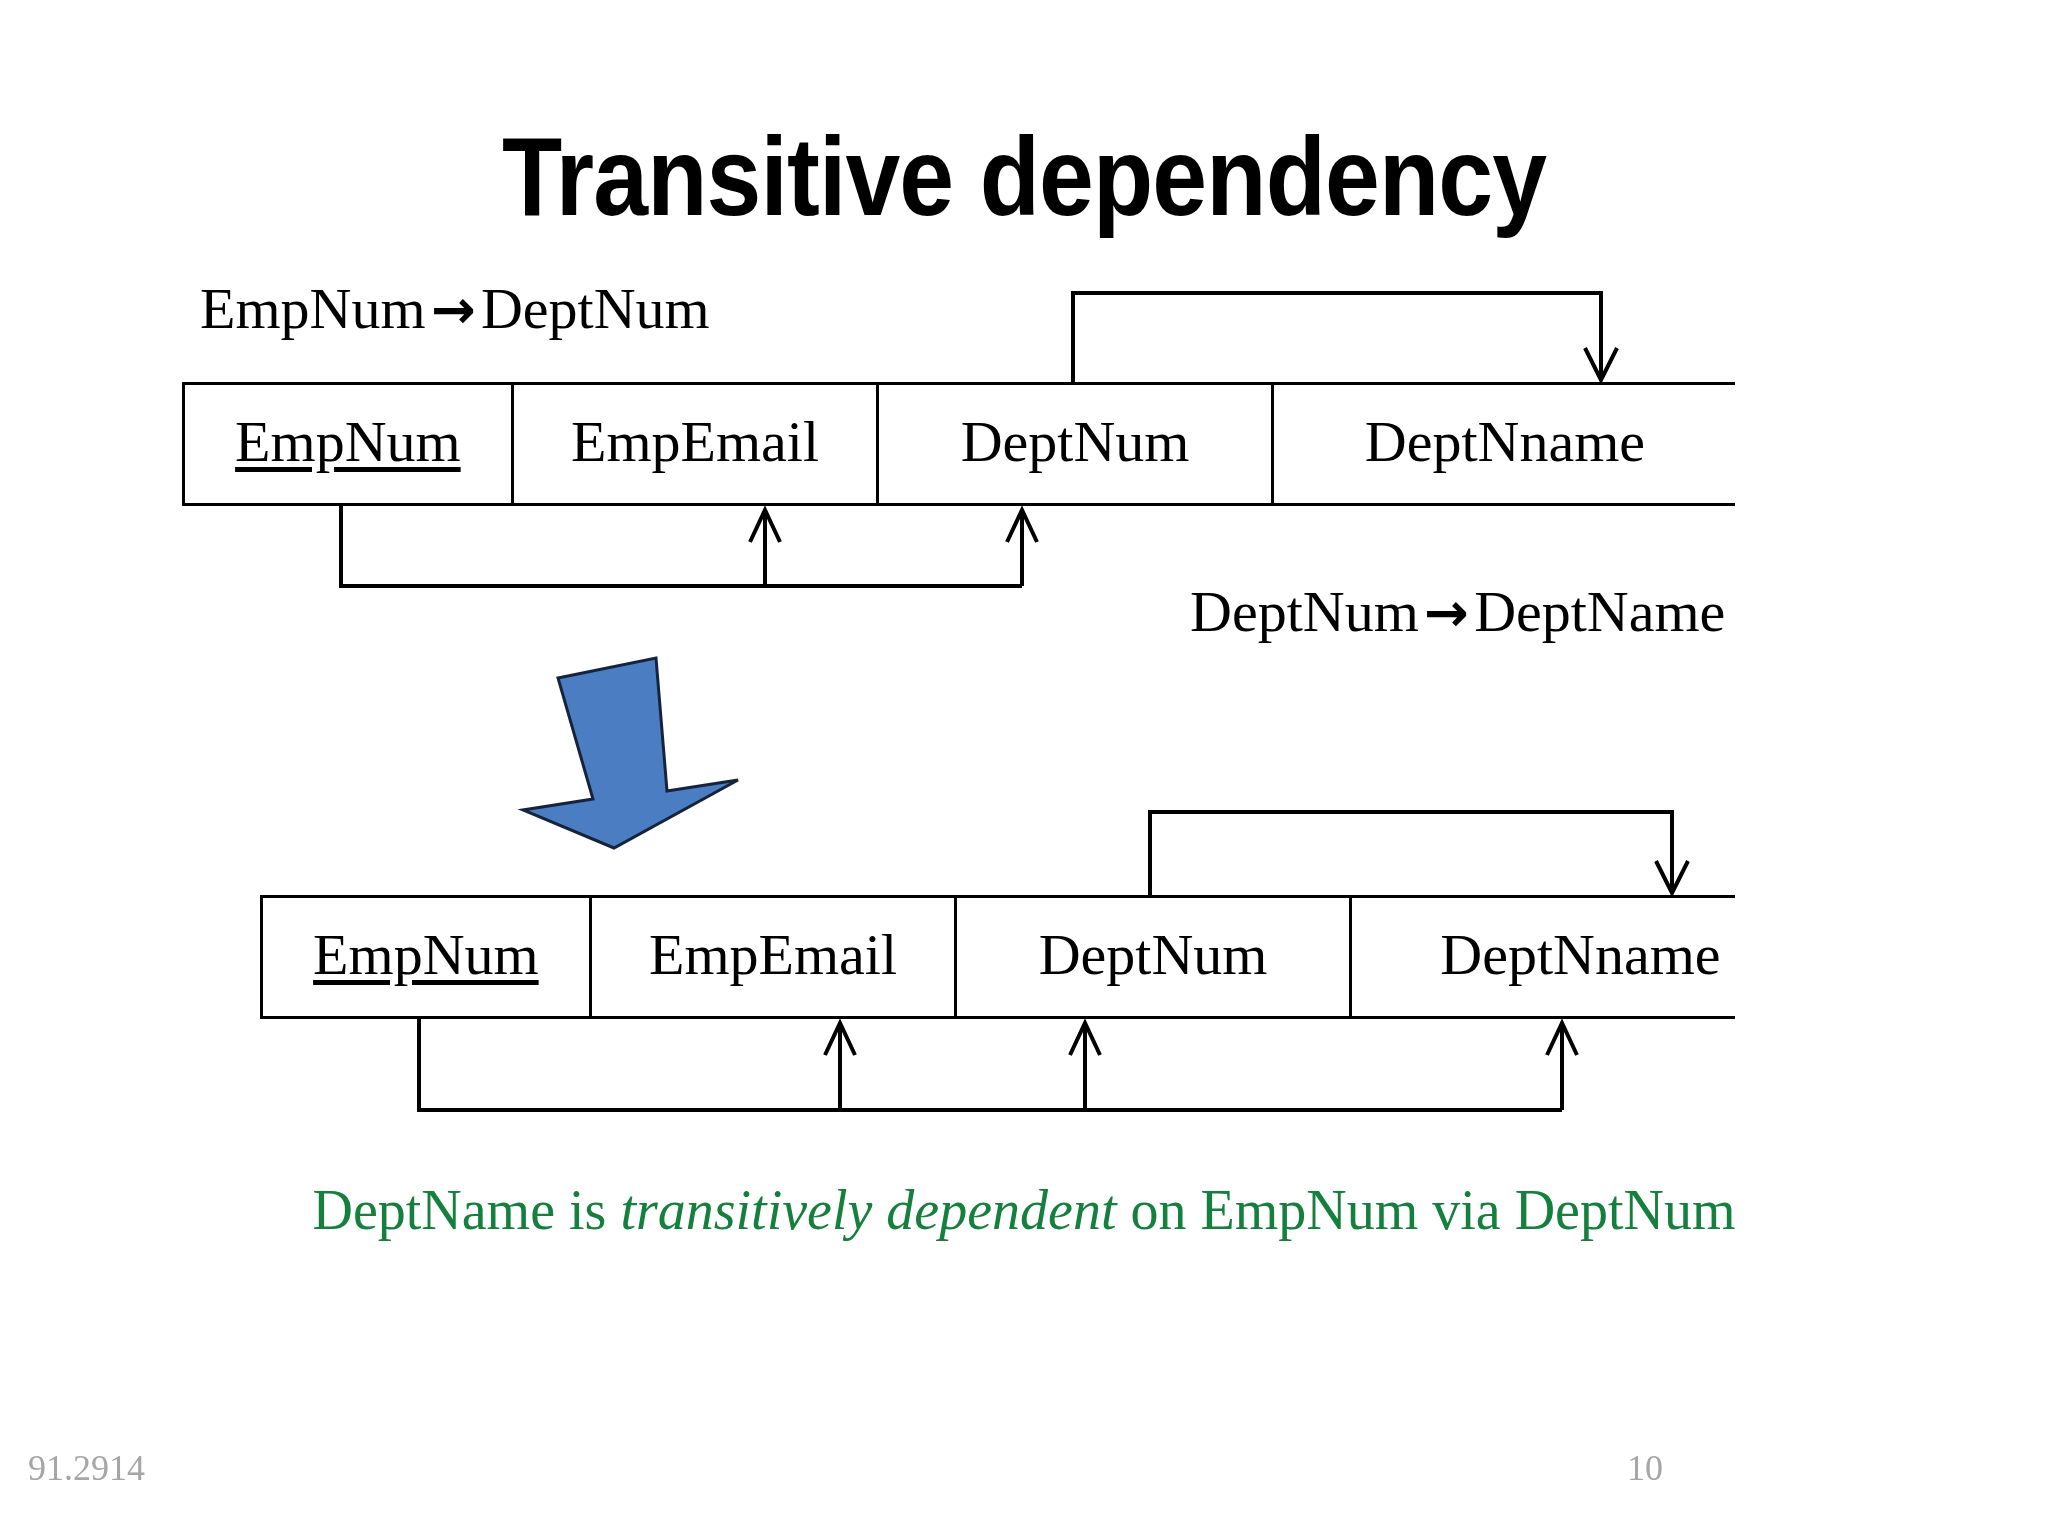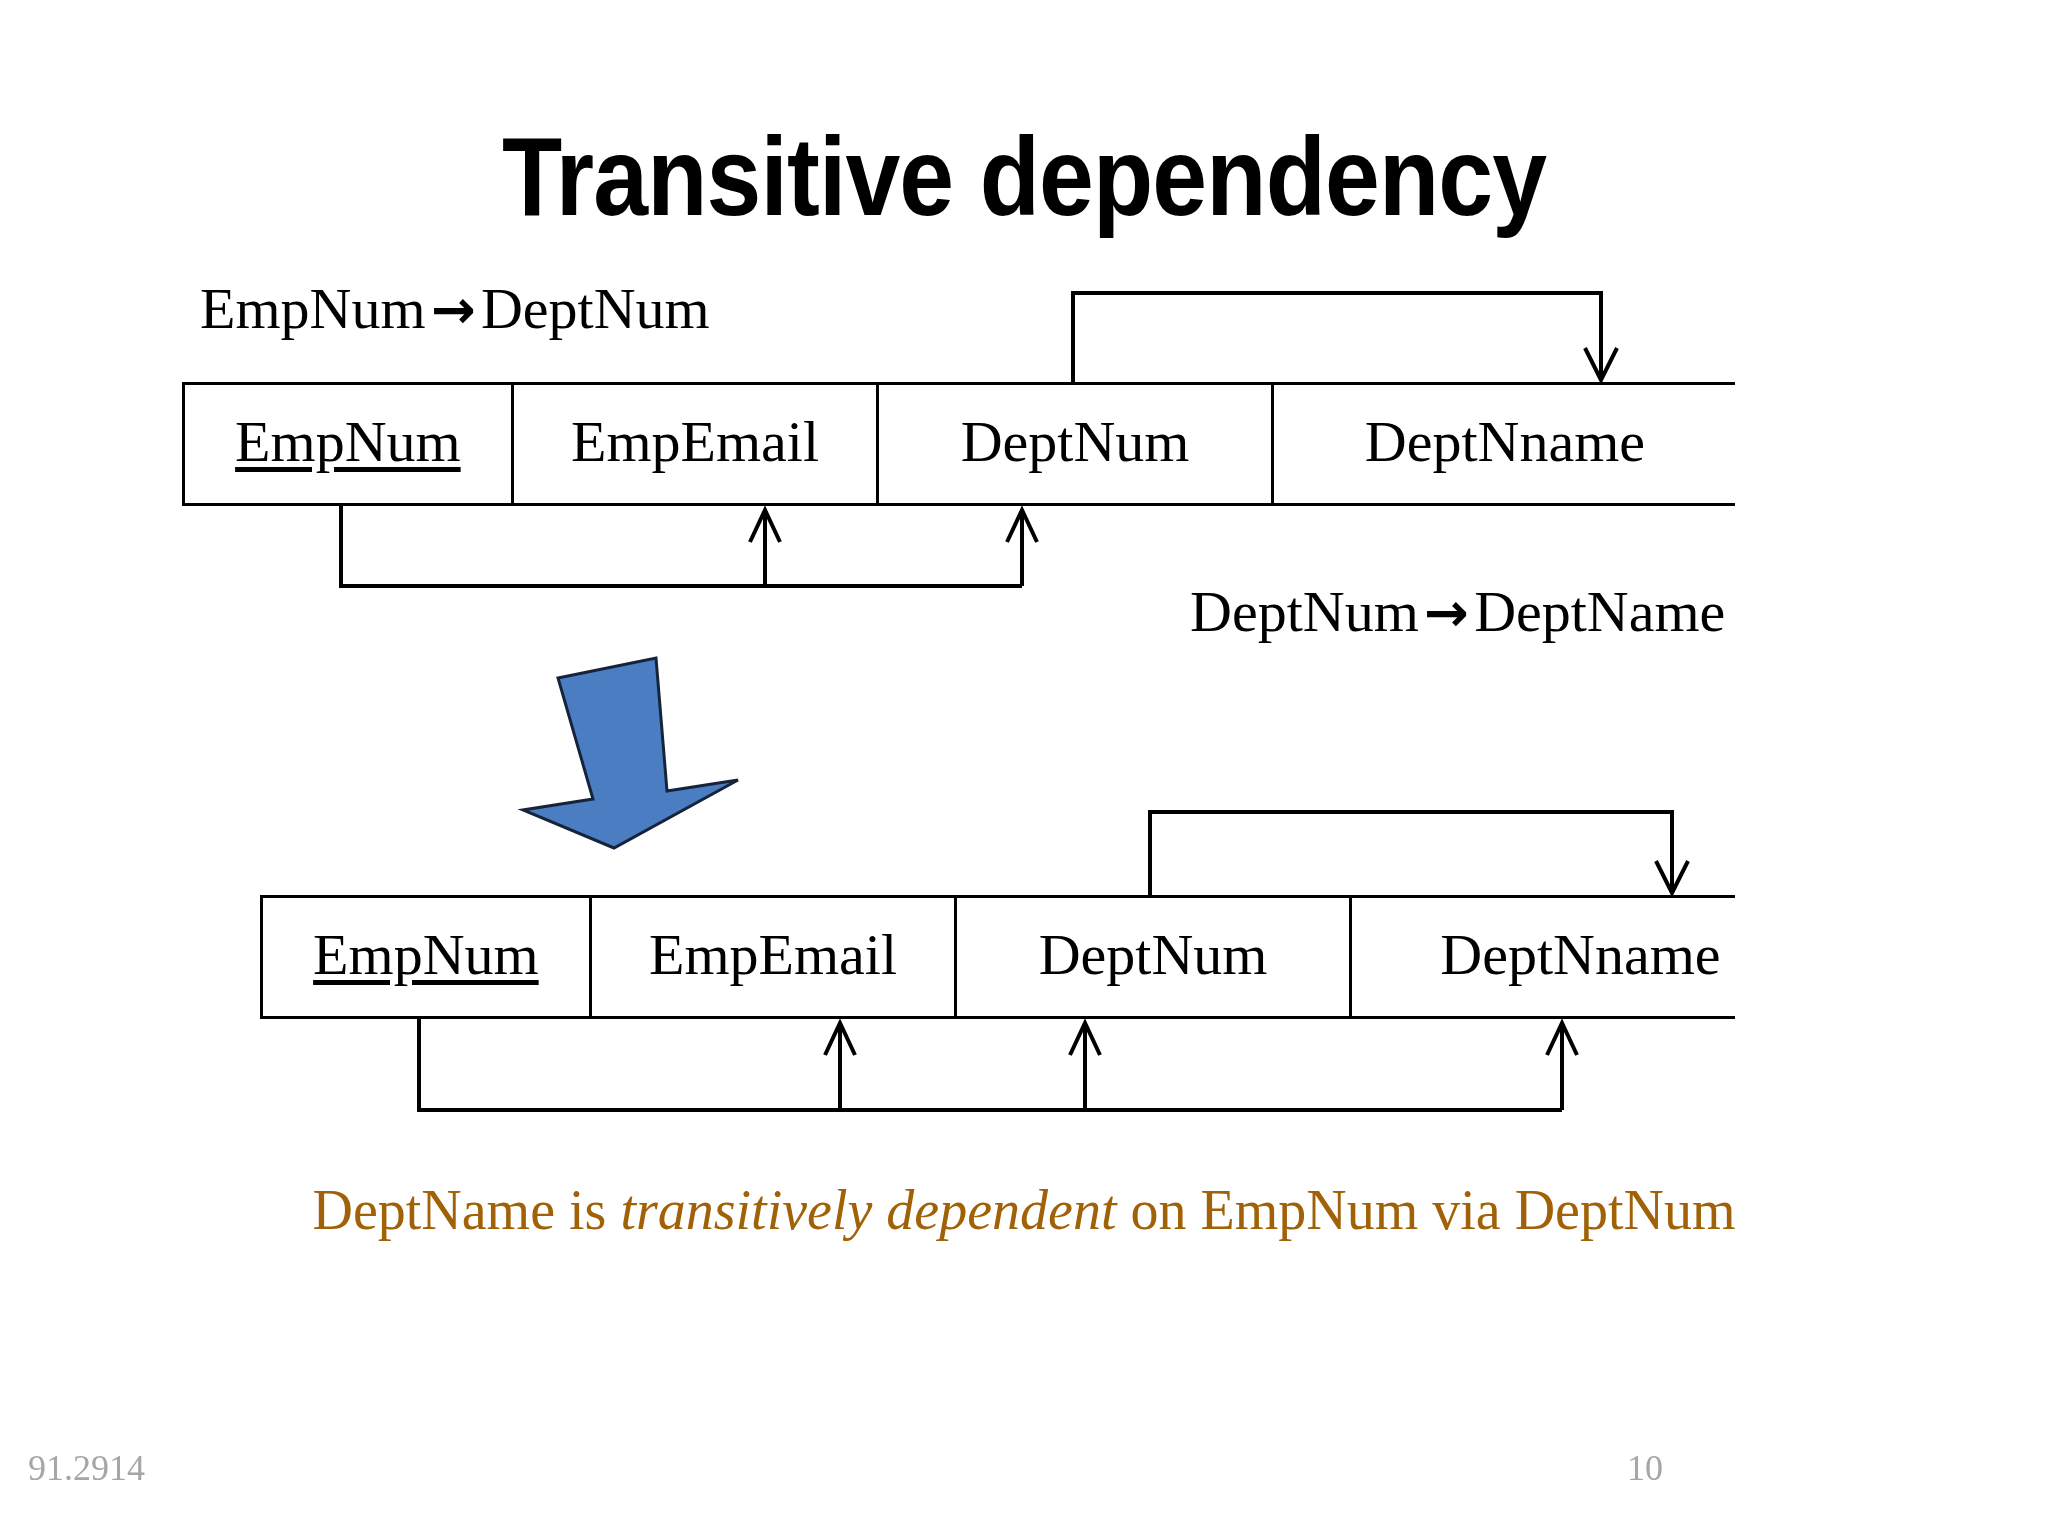--- a/index.html
+++ b/index.html
@@ -46,21 +46,21 @@
   #fd-mid-right  { left: 1190px; top: 580px; }
 
   #caption-line1 {
     position: absolute;
     left: 0;
     top: 1178px;
     width: 2048px;
     text-align: center;
     font-family: "Liberation Serif", "DejaVu Serif", serif;
     font-size: 56px;
-    color: #a16207;
+    color: #15803d;
     white-space: nowrap;
   }
   #caption-line1 .ital { font-style: italic; }
 
   #caption-line2 {
     position: absolute;
     left: 0;
     top: 1258px;
     width: 2048px;
     text-align: center;

